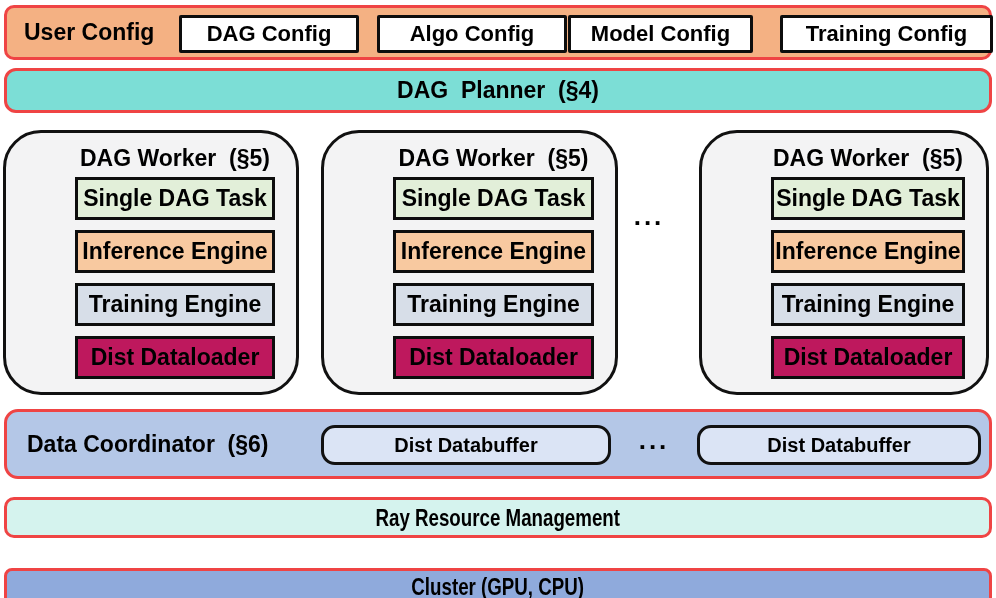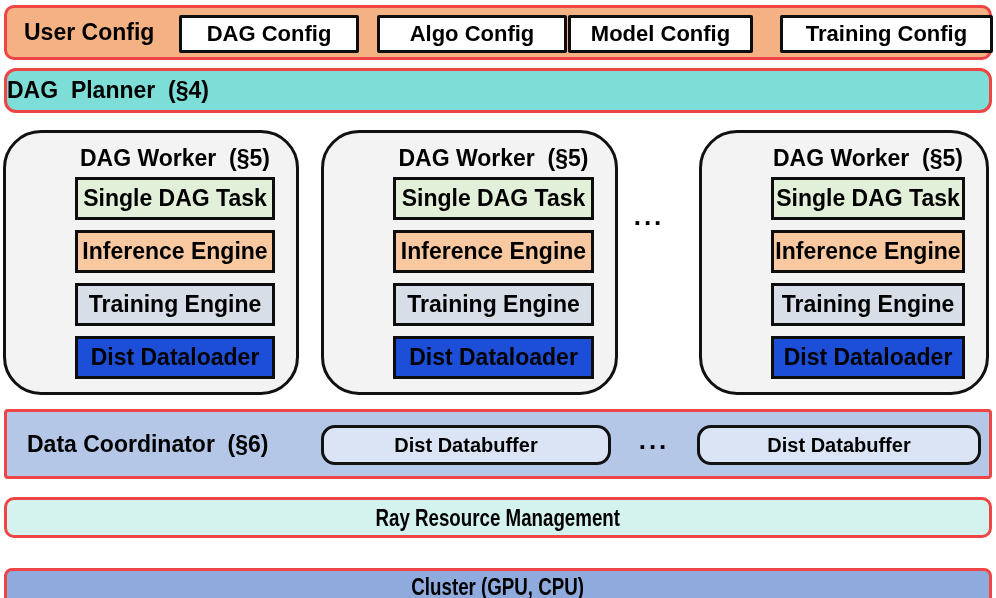--- a/index.html
+++ b/index.html
@@ -48,21 +48,21 @@
   #config-box-0 { left: 172px; width: 180px; }
   #config-box-1 { left: 370px; width: 190px; }
   #config-box-2 { left: 561px; width: 185px; }
   #config-box-3 { left: 773px; width: 213px; }
 
   
   #dag-planner-bar {
     top: 68px; height: 45px;
     background: #7CDED6;
     border-radius: 12px;
-    justify-content: flex-start;
+    justify-content: center;
     font-size: 23px;
   }
 
   
   .worker {
     position: absolute;
     top: 130px; height: 265px;
     background: #F3F3F4;
     border: 3px solid #111;
     border-radius: 38px;
@@ -83,36 +83,36 @@
   }
   .wrow {
     height: 43px;
     border: 3px solid #0d0d0d;
     display: flex; align-items: center; justify-content: center;
     font-size: 23px;
   }
   .wrow-green  { background: #E2EFD9; }
   .wrow-orange { background: #F8C9A0; }
   .wrow-blue   { background: #D7DEE8; }
-  .wrow-pink   { background: #1d4ed8; }
+  .wrow-pink   { background: #be185d; }
 
   .dots {
     position: absolute;
     font-size: 26px;
     letter-spacing: 3px;
     color: #000;
     text-align: center;
   }
   #worker-dots { left: 616px; top: 196px; width: 66px; height: 40px; line-height: 40px; }
 
   
   #data-coordinator-bar {
     top: 409px; height: 70px;
     background: #B4C7E7;
-    border-radius: 4px;
+    border-radius: 14px;
   }
   #data-coordinator-label {
     position: absolute;
     left: 20px; top: 0; height: 100%;
     display: flex; align-items: center;
     font-size: 23px;
   }
   .databuffer {
     position: absolute;
     top: 13px; height: 40px;

